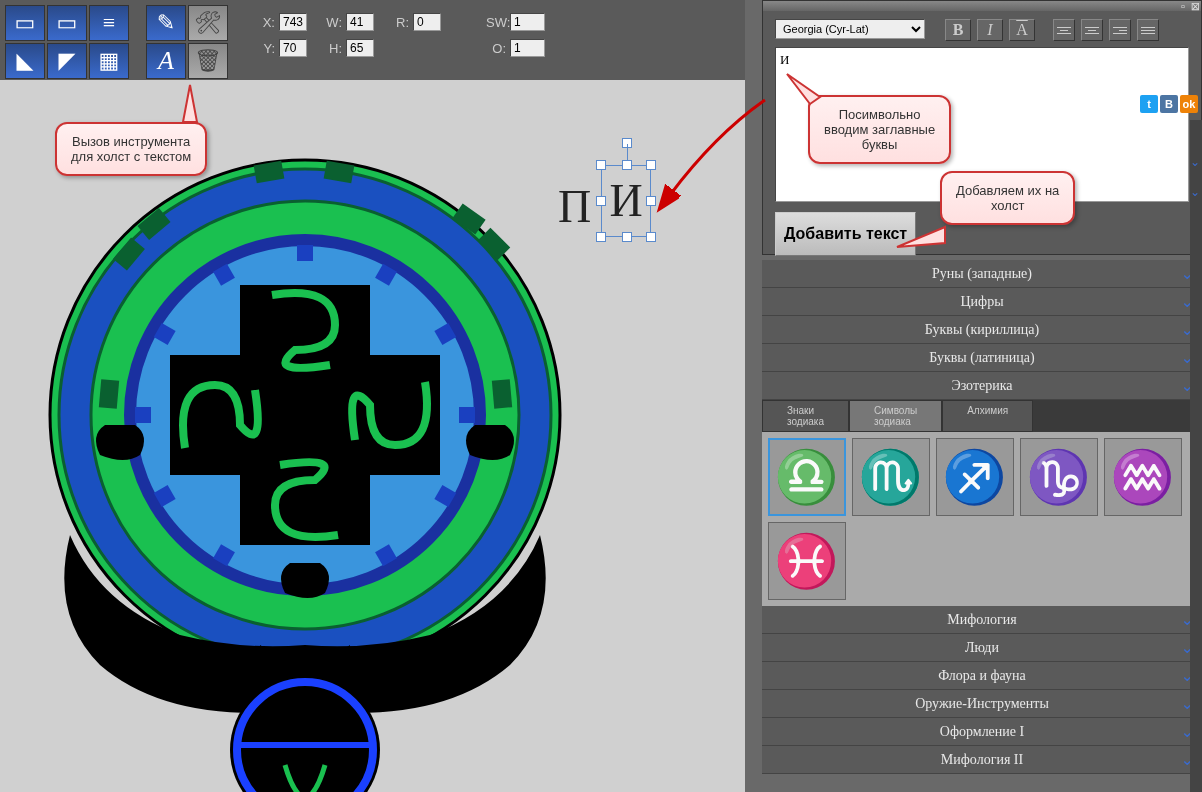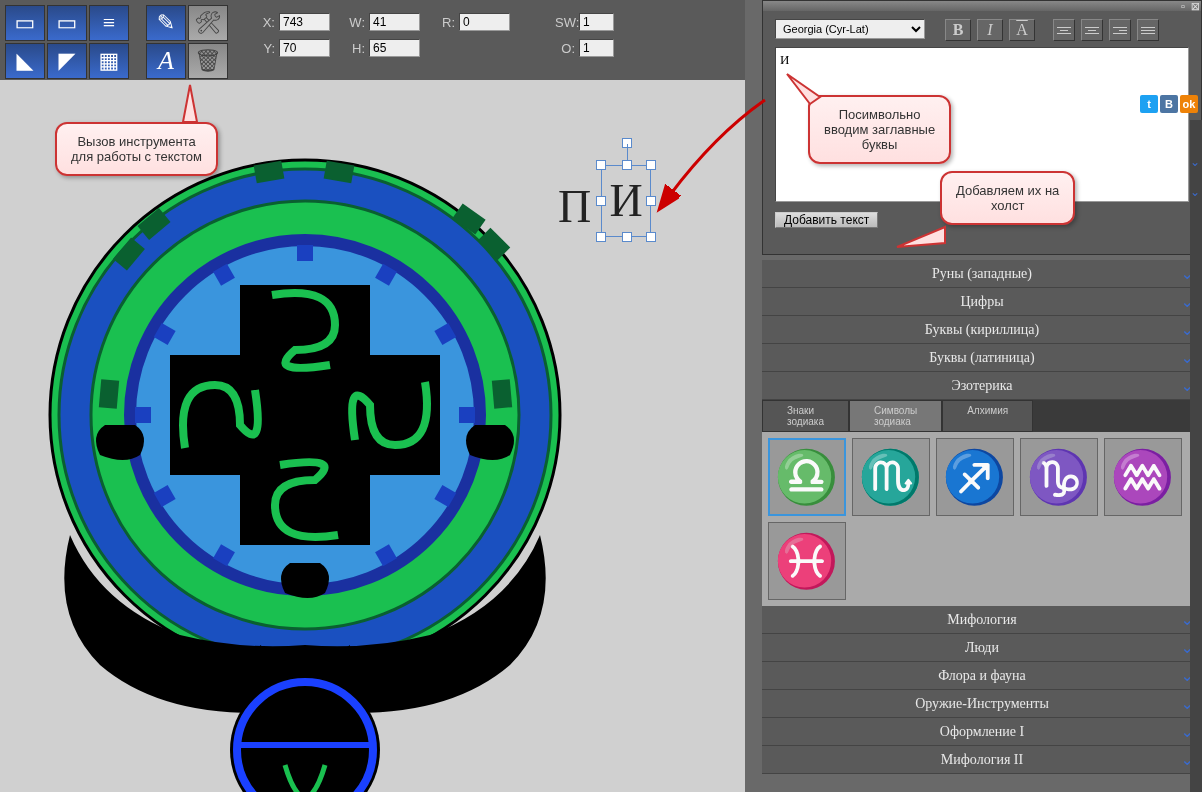--- a/index.html
+++ b/index.html
@@ -9,35 +9,35 @@
 .tool-grid { display: grid; grid-template-columns: repeat(3, 40px); grid-template-rows: repeat(2, 36px); gap: 2px; }
 .tool-grid2 { display: grid; grid-template-columns: repeat(2, 40px); grid-template-rows: repeat(2, 36px); gap: 2px; margin-left: 15px; }
 .tool-btn { width: 40px; height: 36px; background: linear-gradient(#2a4a8a, #3a6acc); border: 1px solid #333; display: flex; align-items: center; justify-content: center; cursor: pointer; }
 .tool-btn.gray { background: linear-gradient(#888, #aaa); }
 .tool-icon { font-size: 22px; color: #fff; }
 
 .coords { display: flex; flex-direction: column; gap: 8px; margin-left: 25px; color: #ccc; font-family: sans-serif; font-size: 13px; padding-top: 8px; }
 .coord-row { display: flex; gap: 15px; align-items: center; }
 .coord-item { display: flex; align-items: center; gap: 4px; }
 .coord-item label { width: 20px; text-align: right; }
-.coord-input { width: 51px; height: 18px; background: #eee; border: 1px inset #999; font-size: 12px; padding: 0 3px; }
+.coord-input { width: 28px; height: 18px; background: #eee; border: 1px inset #999; font-size: 12px; padding: 0 3px; }
 
 .canvas { position: absolute; top: 80px; left: 0; width: 745px; height: 712px; background: #d0d0d0; overflow: hidden; }
 
 .text-panel { position: absolute; top: 0; right: 0; width: 440px; height: 255px; background: #5a5a5a; border: 1px solid #333; }
 .panel-header { height: 10px; background: linear-gradient(#888, #666); position: relative; }
 .panel-close { position: absolute; right: 1px; top: -1px; font-size: 11px; color: #ddd; cursor: pointer; }
 .panel-body { padding: 8px 12px; }
 .font-row { display: flex; gap: 6px; margin-bottom: 6px; }
 .font-select { width: 150px; height: 20px; background: #eee; border: 1px inset #999; font-size: 11px; padding: 0 3px; }
 .style-btn { width: 26px; height: 22px; background: #666; border: 1px outset #888; color: #ccc; font-family: serif; font-size: 16px; display: flex; align-items: center; justify-content: center; cursor: pointer; }
 .align-btn { width: 22px; height: 22px; background: #666; border: 1px outset #888; display: flex; flex-direction: column; align-items: center; justify-content: center; gap: 2px; cursor: pointer; padding: 3px; }
 .align-btn span { height: 1px; background: #ccc; display: block; }
 .textarea { width: 100%; height: 155px; background: #fff; border: 1px inset #999; padding: 4px; font-family: Georgia; font-size: 13px; resize: none; }
-.add-text-btn { margin-top: 6px; padding: 0 8px; background: linear-gradient(#ddd,#bbb); border: 1px outset #ccc; font-size: 12px; cursor: pointer; }
+.add-text-btn { margin-top: 6px; padding: 12px 8px; background: linear-gradient(#ddd,#bbb); border: 1px outset #ccc; font-size: 16px; cursor: pointer; font-weight: bold; }
 
 .categories { position: absolute; top: 260px; right: 0; width: 440px; }
 .cat-item { height: 28px; background: #5a5a5a; border-bottom: 1px solid #444; color: #e8e8e8; font-family: Georgia; font-size: 14px; display: flex; align-items: center; justify-content: center; position: relative; cursor: pointer; }
 .cat-chevron { position: absolute; right: 8px; color: #3a6acc; font-size: 16px; }
 .sub-tabs { display: flex; background: #3a3a3a; }
 .sub-tab { padding: 4px 24px; font-size: 10px; color: #ccc; background: #555; border: 1px solid #333; cursor: pointer; font-family: sans-serif; }
 .sub-tab.active { background: #777; }
 .symbol-grid { background: #aaa; padding: 6px; display: flex; flex-wrap: wrap; gap: 6px; }
 .symbol-cell { width: 78px; height: 78px; background: #999; border: 1px solid #666; display: flex; align-items: center; justify-content: center; font-size: 52px; color: #444; cursor: pointer; }
 .symbol-cell.sel { border: 2px solid #3a95dd; }
@@ -196,21 +196,21 @@
     <div class="sel-handle" style="top:30px;right:-6px"></div>
     <div class="sel-handle" style="bottom:-6px;left:-6px"></div>
     <div class="sel-handle" style="bottom:-6px;left:20px"></div>
     <div class="sel-handle" style="bottom:-6px;right:-6px"></div>
     <div class="sel-handle" style="top:-28px;left:20px"></div>
     <div style="position:absolute;top:-22px;left:25px;width:1px;height:16px;background:#5a8acc"></div>
   </div>
 </div>
 
 <div class="callout" style="top:122px;left:55px;white-space:pre-line">Вызов инструмента
-для работы с текстом</div>
+для холст с текстом</div>
 <svg style="position:absolute;top:80px;left:178px;width:30px;height:45px">
     <path d="M 5 42 L 12 5 L 19 42 Z" fill="#ffe0e0" stroke="#cc3333" stroke-width="2"></path>
   </svg>
 
 <div class="text-panel">
   <div class="panel-header">
     <span class="panel-close" style="right:16px">▫</span>
     <span class="panel-close">⊠</span>
   </div>
   <div class="panel-body">

